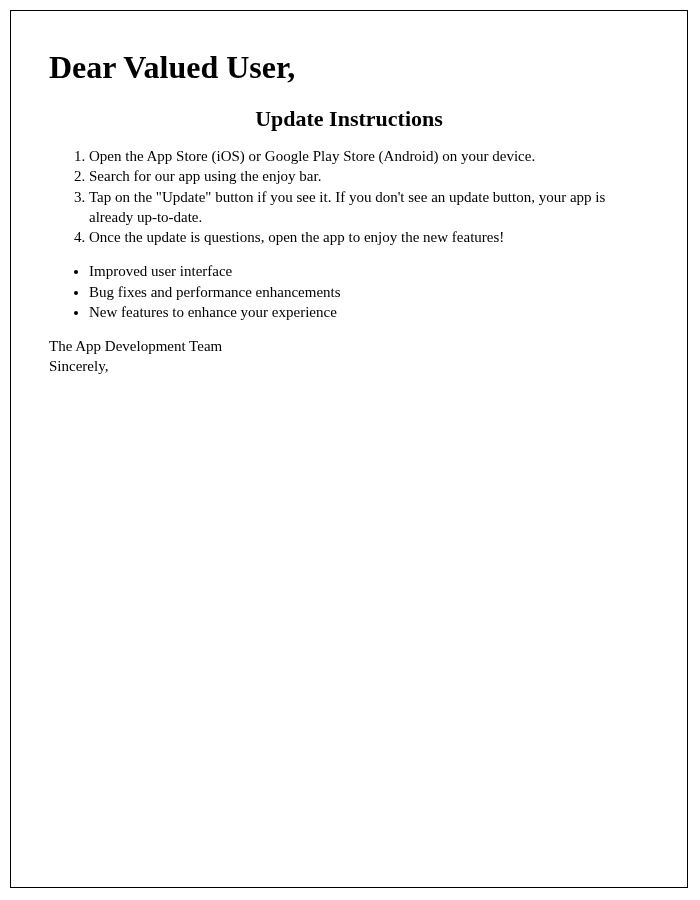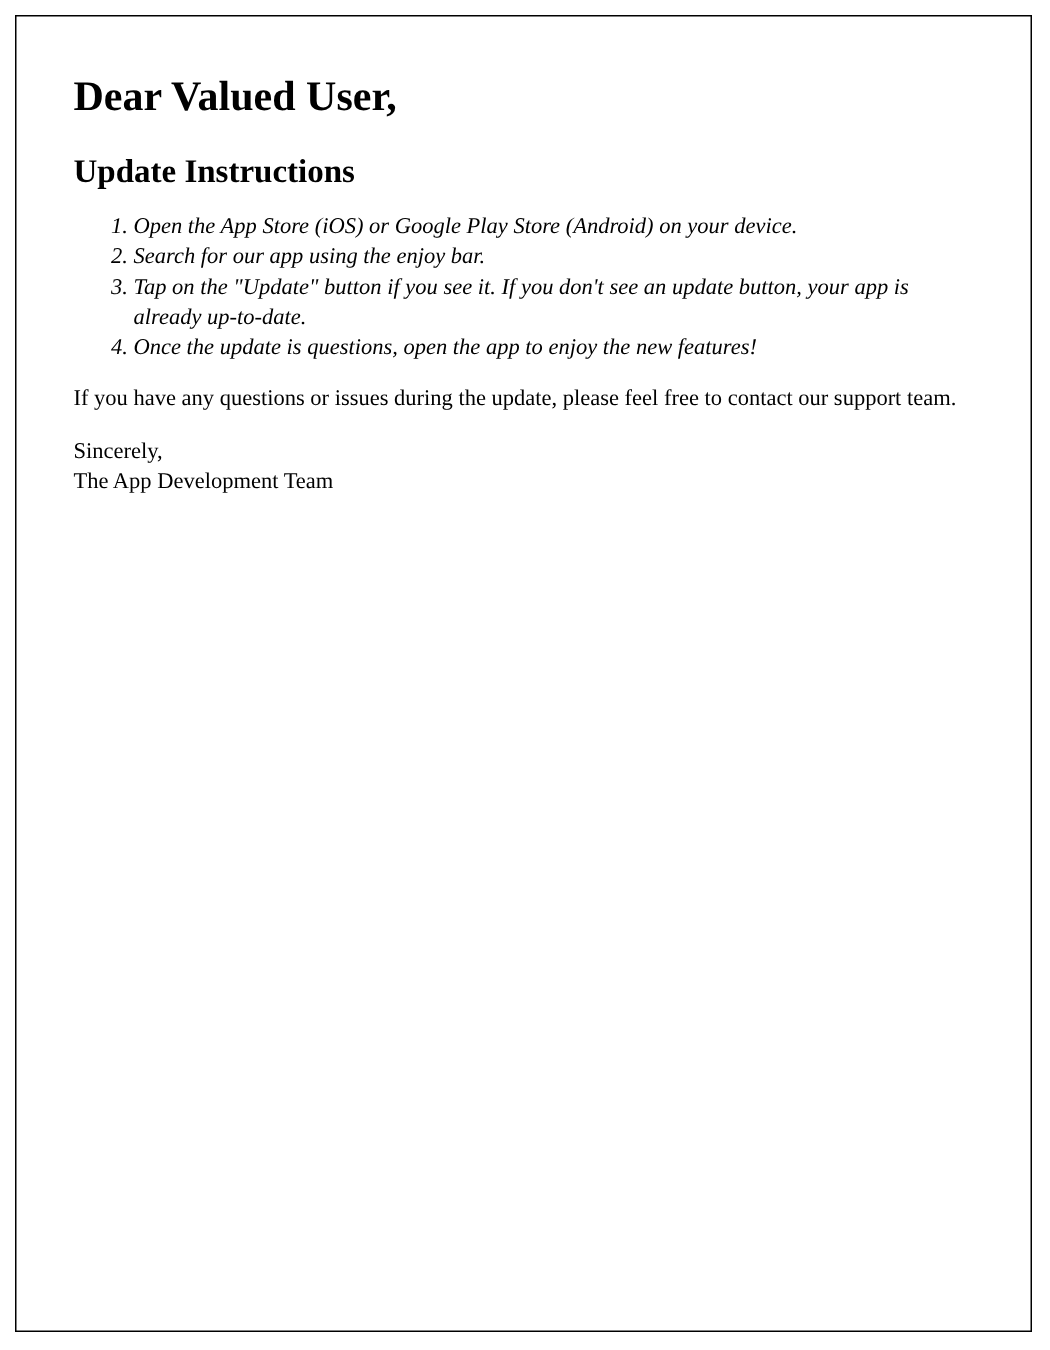--- a/index.html
+++ b/index.html
@@ -14,40 +14,40 @@
       height: 900px;
     }
     .page {
       border: 1px solid #000;
       margin: 10px;
       padding: 28px 38px;
       height: 878px;
       width: 678px;
     }
     h1 {
-      font-size: 28px;
+      font-size: 32px;
       font-weight: bold;
       margin: 10px 0 18px 0;
     }
     h2 {
       font-size: 22px;
       font-weight: bold;
       margin: 20px 0 14px 0;
+      text-align: center;
     }
     p {
       font-size: 15px;
       margin: 14px 0;
       line-height: 1.35;
     }
     ol {
       font-size: 15px;
       margin: 10px 0 14px 0;
       padding-left: 40px;
       line-height: 1.35;
-      font-style: italic;
     }
     ul {
       font-size: 15px;
       margin: 10px 0 14px 0;
       padding-left: 40px;
       line-height: 1.35;
     }
     ol li, ul li {
       margin: 0;
     }
@@ -67,20 +67,24 @@
   <h1>Dear Valued User,</h1>
 
   <h2>Update Instructions</h2>
   <ol>
     <li>Open the App Store (iOS) or Google Play Store (Android) on your device.</li>
     <li>Search for our app using the enjoy bar.</li>
     <li>Tap on the "Update" button if you see it. If you don't see an update button, your app is already up-to-date.</li>
     <li>Once the update is questions, open the app to enjoy the new features!</li>
   </ol>
 
+  <ul>
+    <li>Improved user interface</li>
+    <li>Bug fixes and performance enhancements</li>
+    <li>New features to enhance your experience</li>
+  </ul>
 
-  <p>If you have any questions or issues during the update, please feel free to contact our support team.</p>
 
   <div class="sig-block">
+    <div class="sig-line">The App Development Team</div>
     <div class="sig-line">Sincerely,</div>
-    <div class="sig-line">The App Development Team</div>
   </div>
 </div>
 
 </body></html>

